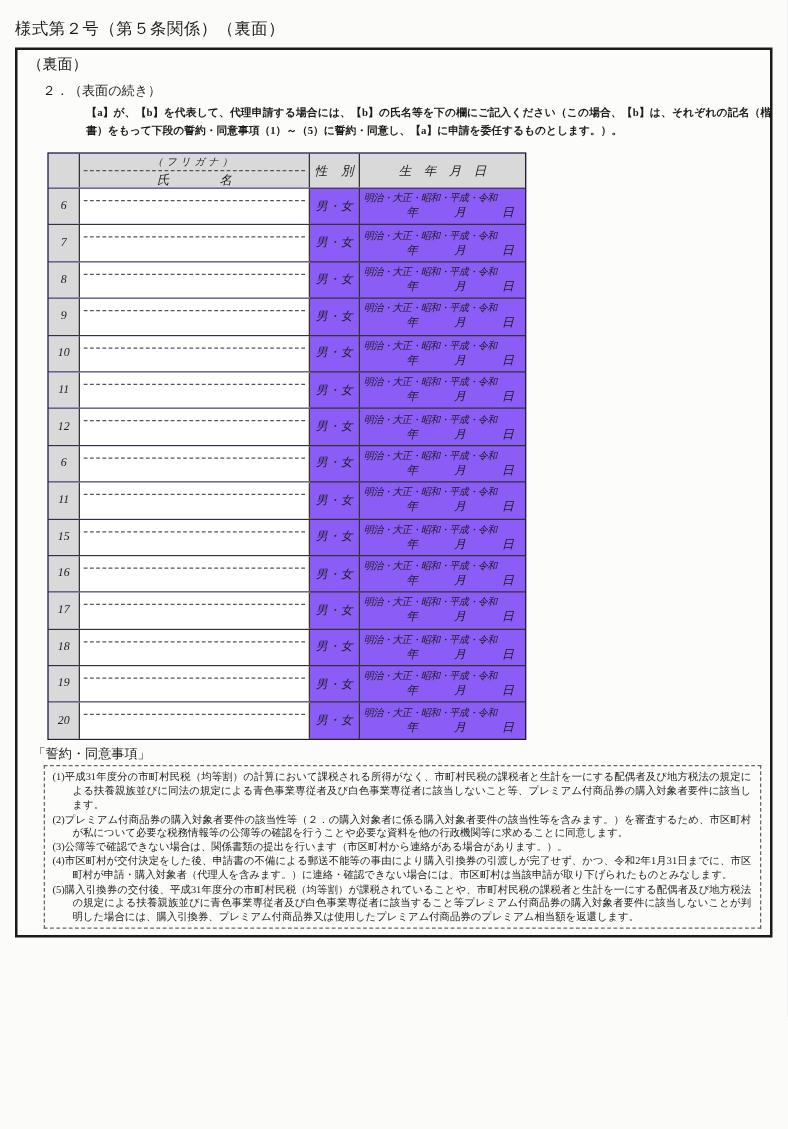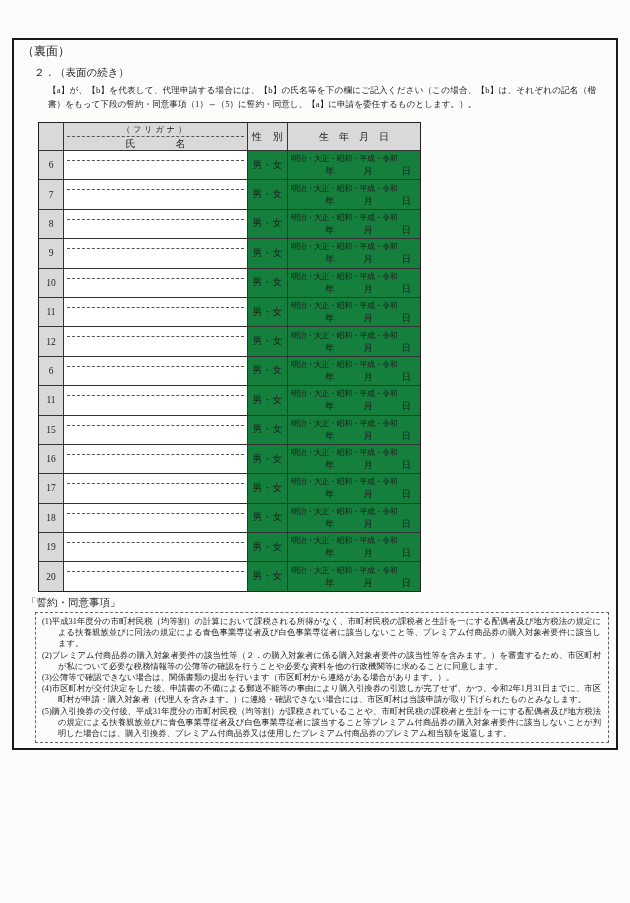--- a/index.html
+++ b/index.html
@@ -6,24 +6,24 @@
   .page {
     position:relative; width:630px; height:903px; margin:0 auto;
     background:#fbfbfa; overflow:hidden;
     font-family:"Liberation Serif","DejaVu Serif",serif; color:#1c1c1c;
     -webkit-font-smoothing:antialiased;
   }
   .doc-title { position:absolute; left:12px; top:14px; font-size:13px; letter-spacing:0.5px; }
   .outer-box { position:absolute; left:12px; top:38px; width:602px; height:708px; border:2px solid #1a1a1a; background:#fcfcfb; }
   .back-label { position:absolute; left:22px; top:43px; font-size:12px; }
   .section-heading { position:absolute; left:34px; top:66px; font-size:10.5px; }
-  .intro-text { position:absolute; left:48px; top:84px; width:548px; font-size:8.6px; line-height:1.62; text-align:justify; }
+  .intro-text { position:absolute; left:69px; top:84px; width:548px; font-size:8.6px; line-height:1.62; text-align:justify;font-weight:bold; }
 
   
-  .member-table { position:absolute; left:38px; top:122px; border:1.5px solid #222; background:#15803d; }
+  .member-table { position:absolute; left:38px; top:122px; border:1.5px solid #222; background:#8b5cf6;font-style:italic; }
   .t-row { display:flex; border-top:1px solid #333; height:28.4px; }
   .t-row.header { border-top:none; height:27px; }
   .cell { border-right:1px solid #333; box-sizing:border-box; }
   .cell:last-child { border-right:none; }
   .c-num { width:25px; background:#d9d9d9; display:flex; align-items:center; justify-content:center; font-size:9.5px; }
   .c-name { width:184px; position:relative; background:#fff; }
   .c-gender { width:40px; display:flex; align-items:center; justify-content:center; font-size:9.5px; letter-spacing:0.5px; }
   .c-birth { width:132px; display:flex; flex-direction:column; justify-content:center; }
   .header .cell { background:#d9d9d9; }
   .h-name { width:184px; display:flex; flex-direction:column; }
@@ -39,20 +39,21 @@
   
   .pledge-heading { position:absolute; left:26px; top:596px; font-size:10.5px; }
   .pledge-box { position:absolute; left:35px; top:612px; width:574px; box-sizing:border-box; border:1px dashed #666; padding:3px 7px 3px 6px; background:#fcfcfb; }
   .pledge-item { margin:0; font-size:8.3px; line-height:11.2px; text-align:justify; padding-left:16px; text-indent:-16px; }
 </style>
 </head>
 <body>
 
 <div class="page">
 
+  <div class="doc-title">様式第２号（第５条関係）（裏面）</div>
 
   <div class="outer-box"></div>
 
   <div class="back-label">（裏面）</div>
 
   <div class="section-heading">２．（表面の続き）</div>
 
   <div class="intro-text">【a】が、【b】を代表して、代理申請する場合には、【b】の氏名等を下の欄にご記入ください（この場合、【b】は、それぞれの記名（楷書）をもって下段の誓約・同意事項（1）～（5）に誓約・同意し、【a】に申請を委任するものとします。）。</div>
 
   <div class="member-table">

